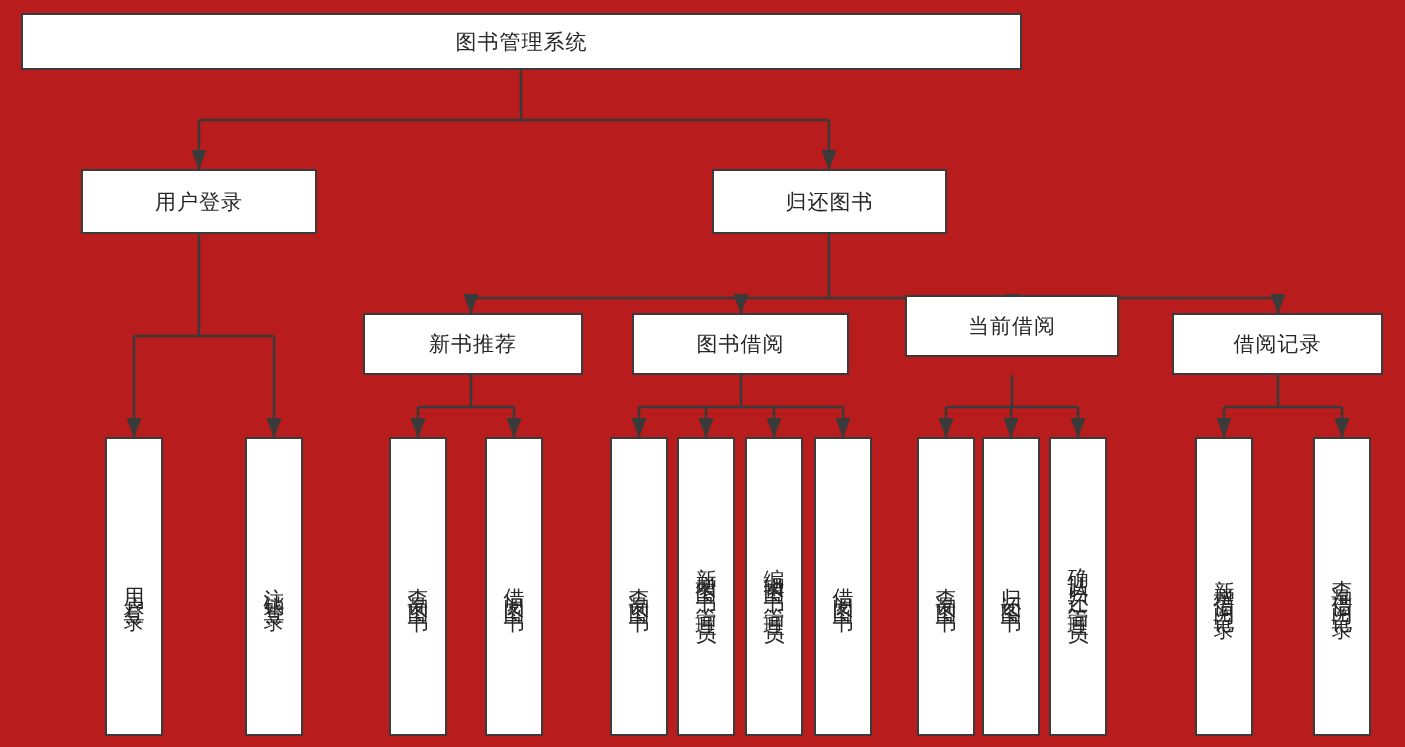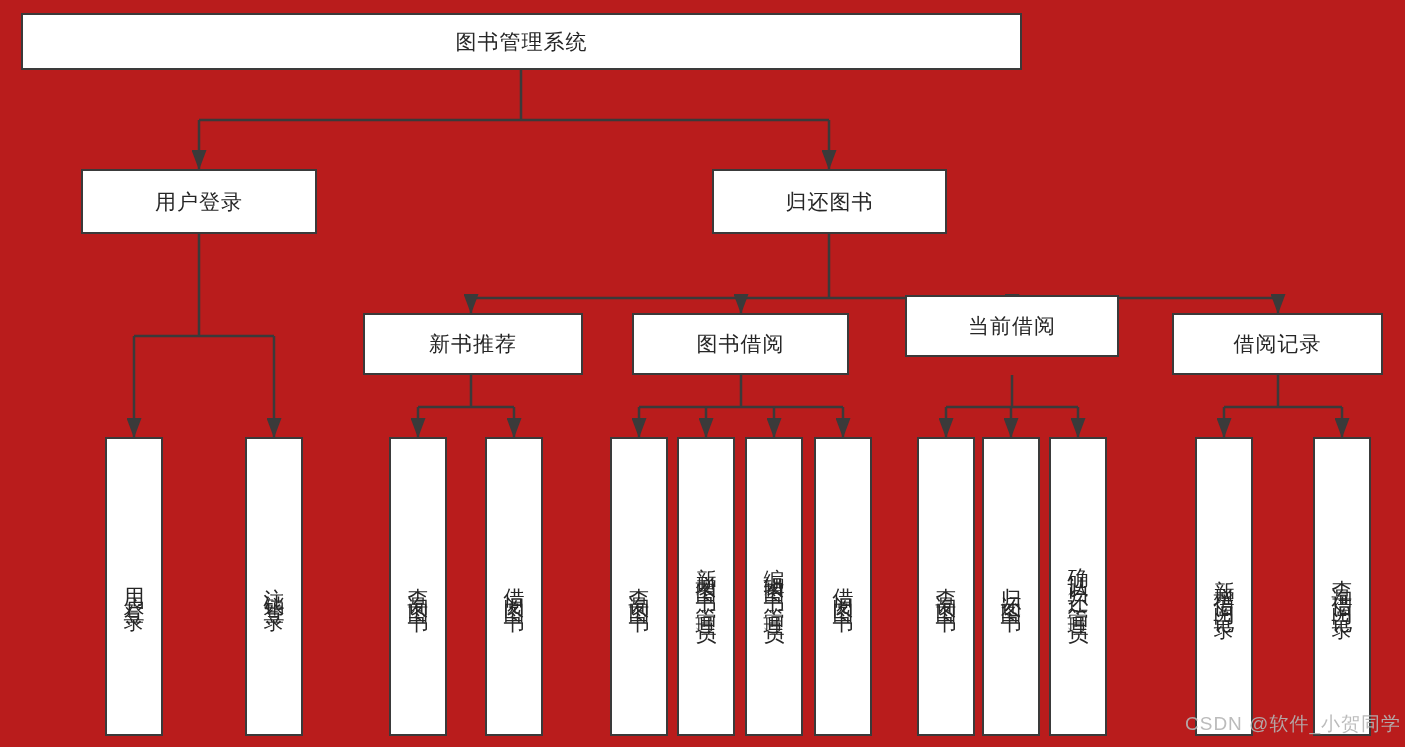--- a/index.html
+++ b/index.html
@@ -100,15 +100,14 @@
   <div class="vbox" style="left:745px">编辑图书（管理员）</div>
   <div class="vbox" style="left:814px">借阅图书</div>
 
   <div class="vbox" style="left:917px">查询图书</div>
   <div class="vbox" style="left:982px">归还图书</div>
   <div class="vbox" style="left:1049px">确认归还（管理员）</div>
 
   <div class="vbox" style="left:1195px">新增借阅记录</div>
   <div class="vbox" style="left:1313px">查询借阅记录</div>
 
-  <div class="watermark">CSDN @软件_小贺同学</div>
 
 </div>
 
 </body></html>

